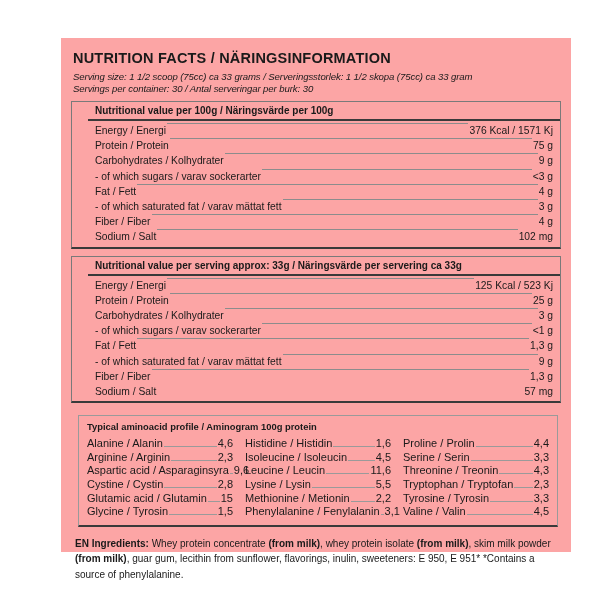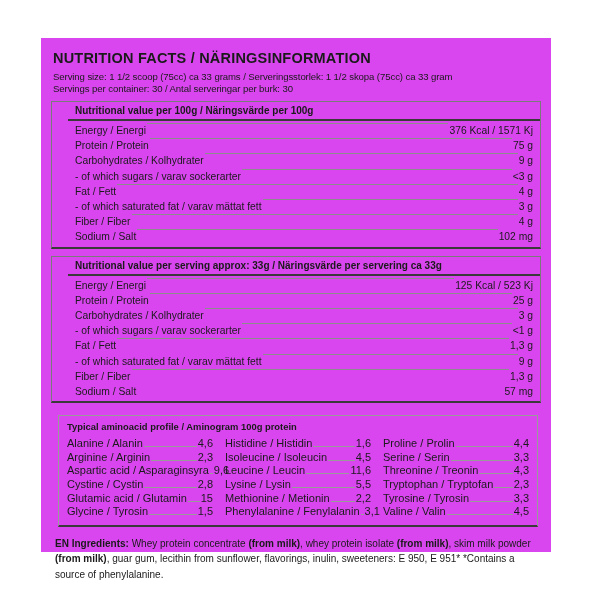--- a/index.html
+++ b/index.html
@@ -10,42 +10,43 @@
   body {
     width: 600px;
     height: 600px;
     font-family: "Liberation Sans", sans-serif;
     color: #1a1a1a;
     overflow: hidden;
   }
 
   .panel {
     position: absolute;
-    left: 41px;
+    left: 61px;
     top: 38px;
     width: 510px;
     height: 514px;
-    background: #d946ef;
+    background: #fca5a5;
     box-sizing: border-box;
     padding: 10px 10px 0 10px;
   }
 
   .title {
     font-size: 14.5px;
     font-weight: bold;
     letter-spacing: 0.2px;
     margin: 2px 0 5px 2px;
     white-space: nowrap;
   }
 
   .serving-line {
     font-size: 9.6px;
     margin: 0 0 1px 2px;
     letter-spacing: -0.1px;
     white-space: nowrap;
+    font-style: italic;
   }
 
   
   .nut-table {
     border: 1px solid #7a7a7a;
     border-bottom: 2px solid #3a3a3a;
     margin-top: 7px;
     background: transparent;
     padding-left: 16px;
   }

